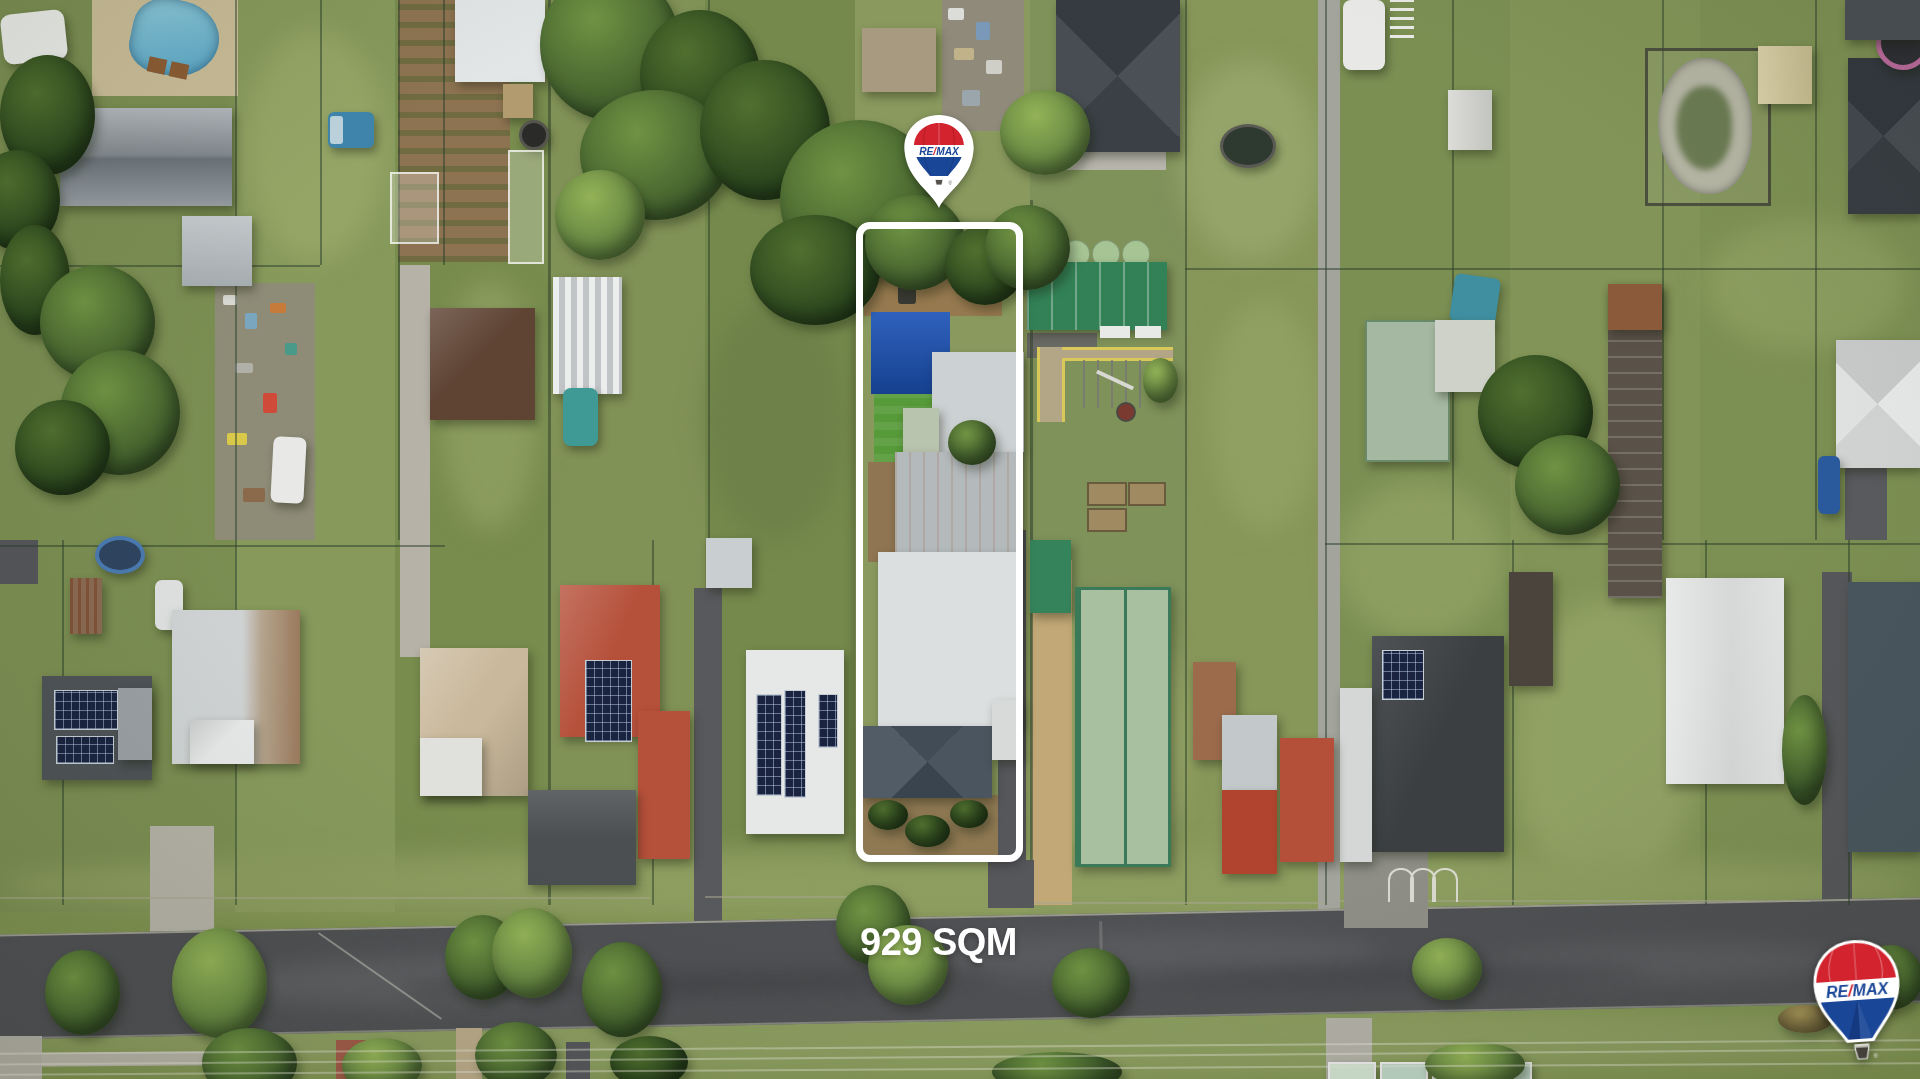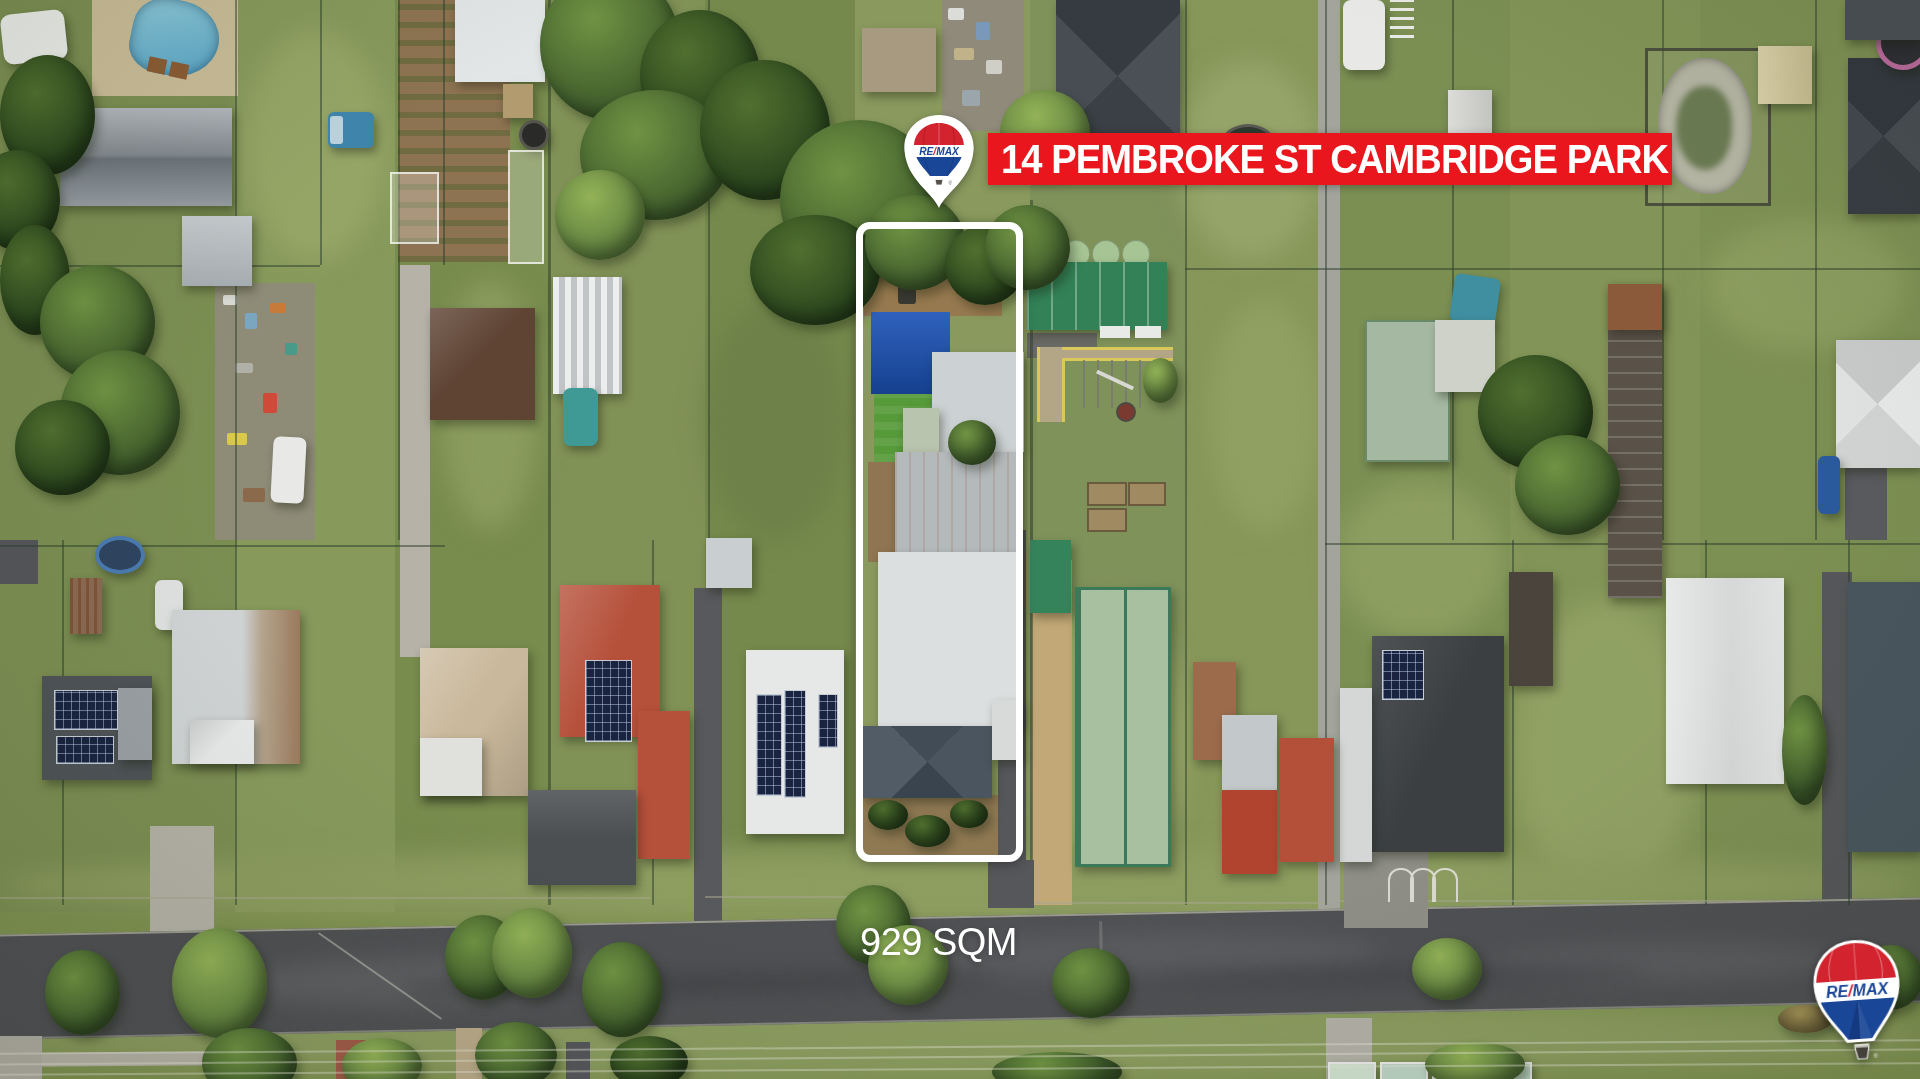--- a/index.html
+++ b/index.html
@@ -20,21 +20,21 @@
 .solar{position:absolute;z-index:6;background-color:#1a2440;background-image:repeating-linear-gradient(0deg,rgba(185,205,230,.5) 0 1px,transparent 1px 9px),repeating-linear-gradient(90deg,rgba(185,205,230,.5) 0 1px,transparent 1px 8px);border:1px solid #c8cdd4}
 .wire{position:absolute;height:2px;background:rgba(228,228,215,.42);z-index:9}
 .bit{position:absolute;border-radius:2px}
 #road{position:absolute;left:-20px;top:916px;width:1962px;height:105px;background:#4f5053;transform:rotate(-1.1deg);z-index:3}
 #road .curb-t{position:absolute;top:0;left:0;right:0;height:2px;background:rgba(172,172,158,.8)}
 #road .curb-b{position:absolute;bottom:0;left:0;right:0;height:2px;background:rgba(150,150,140,.75)}
 .rpatch{position:absolute;border-radius:50%;filter:blur(10px)}
 .outline{position:absolute;left:856px;top:222px;width:167px;height:640px;border:7px solid #fff;border-radius:14px;z-index:45;box-shadow:0 2px 12px rgba(0,0,0,.35);box-sizing:border-box}
 .banner{position:absolute;left:988px;top:133px;width:684px;height:52px;z-index:50;display:flex;align-items:center;padding-left:13px;box-sizing:border-box;background:#e9171d;box-shadow:0 2px 8px rgba(0,0,0,.3)}
 .banner span{color:#fff;font-weight:bold;font-size:41px;letter-spacing:-1px;transform:scaleX(.93);transform-origin:left center;white-space:nowrap}
-.area{position:absolute;left:860px;top:921px;z-index:50;color:#fff;font-weight:normal;font-size:38px;letter-spacing:-.5px;text-shadow:0 2px 6px rgba(0,0,0,.3)}
+.area{position:absolute;left:860px;top:921px;z-index:50;color:#fff;font-weight:bold;font-size:38px;letter-spacing:-.5px;text-shadow:0 2px 6px rgba(0,0,0,.3)}
 svg.pin{position:absolute;left:898px;top:112px;z-index:52;filter:drop-shadow(0 3px 4px rgba(0,0,0,.35))}
 svg.balloon{position:absolute;left:1806px;top:938px;z-index:52;transform:rotate(-4deg);filter:drop-shadow(0 3px 5px rgba(0,0,0,.4))}
 #stage::after{content:"";position:absolute;inset:0;background:radial-gradient(ellipse at 52% 42%,rgba(255,255,255,0) 55%,rgba(18,28,10,.12) 100%);z-index:41;pointer-events:none}
 </style>
 </head>
 <body>
 
 <div id="stage">
 
   <div class="lot" style="left:0;width:235px;background:#7b8e52"></div>
@@ -314,23 +314,20 @@
       <rect x="14" y="45" width="54" height="22" fill="#1a4697"></rect>
       <path d="M28,13 C24,30 24,48 33,63" stroke="rgba(0,0,0,.14)" fill="none" stroke-width="1"></path>
       <path d="M54,13 C58,30 58,48 49,63" stroke="rgba(0,0,0,.14)" fill="none" stroke-width="1"></path>
       <path d="M41,11 L41,33" stroke="rgba(255,255,255,.3)" stroke-width="1"></path>
     </g>
     <text x="41" y="42.5" text-anchor="middle" font-size="10.2" font-weight="bold" font-style="italic" font-family="Liberation Sans,sans-serif"><tspan fill="#1a4697">RE</tspan><tspan fill="#d2232e">/</tspan><tspan fill="#1a4697">MAX</tspan></text>
     <path d="M37,67.5 L45,67.5 L43.8,73 L38.2,73 Z" fill="#57514b" stroke="#ffffff" stroke-width="0.8"></path>
     <text x="50.5" y="73" font-size="5" fill="#6a6a66" font-family="Liberation Sans,sans-serif">®</text>
   </svg>
 
-  <div class="banner" style="background-color: rgb(233, 23, 29);">
-    <span>14 PEMBROKE ST CAMBRIDGE PARK</span>
-  </div>
 
   <div class="area">929 SQM</div>
 
   <svg class="balloon" width="104" height="134" viewBox="0 0 104 134">
     <defs>
         <clipPath id="envB">
           <path d="M52,5 C75,5 92,22 92,45 C92,69 75,84 64,101 L40,101 C29,84 12,69 12,45 C12,22 29,5 52,5 Z"></path>
         </clipPath>
       </defs>
     <path d="M52,5 C75,5 92,22 92,45 C92,69 75,84 64,101 L40,101 C29,84 12,69 12,45 C12,22 29,5 52,5 Z" fill="none" stroke="#ffffff" stroke-width="6"></path>

